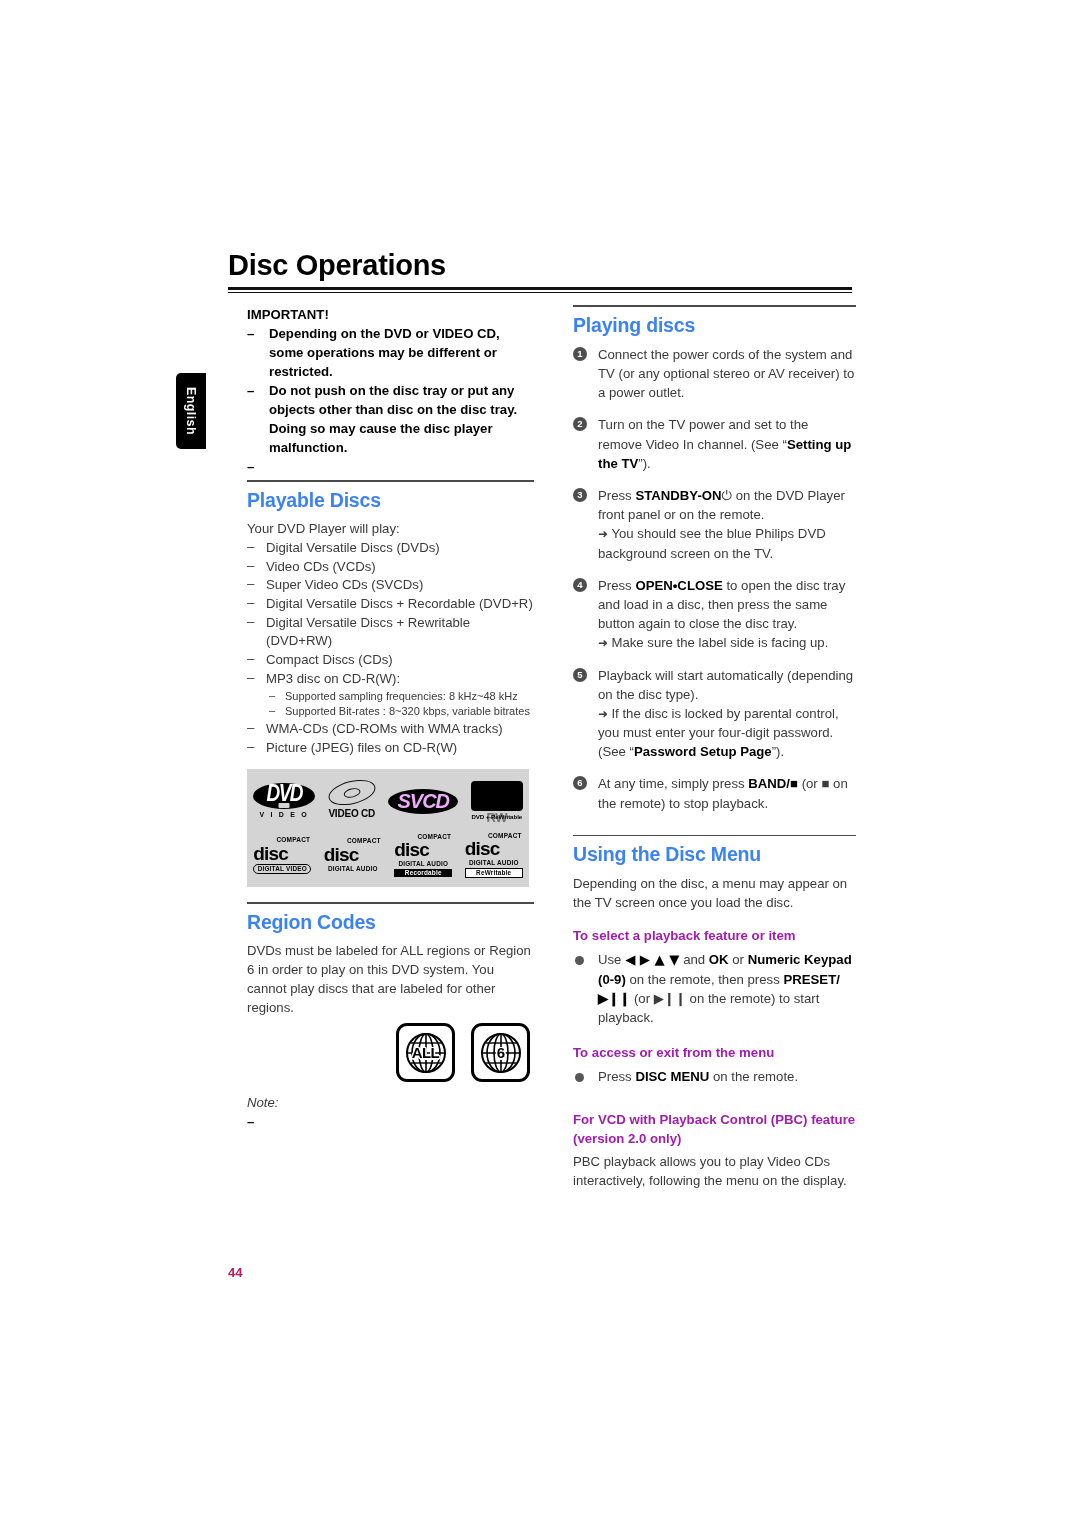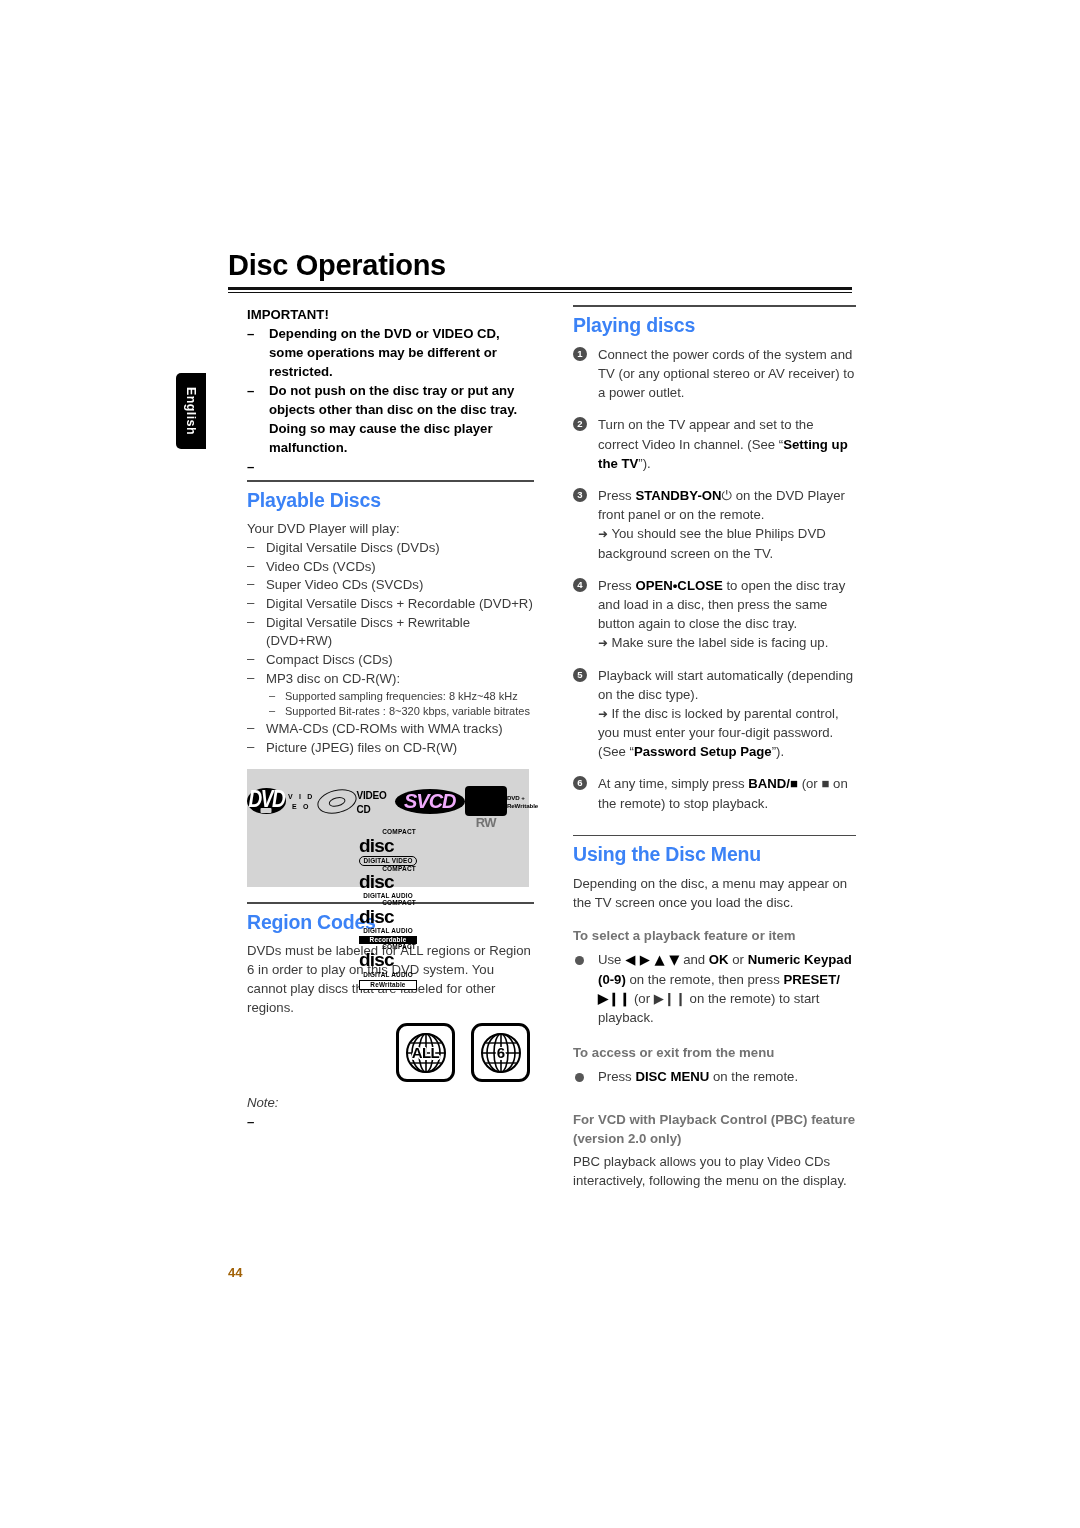--- a/index.html
+++ b/index.html
@@ -174,21 +174,21 @@
     left: 2px;
     top: 6px;
     width: 9px;
     height: 9px;
     border-radius: 50%;
     background: #575757;
   }
 
   .subhead {
     font-weight: bold;
-    color: #737373;
+    color: #a21caf;
     font-size: 13.2px;
     line-height: 1.38;
     margin-bottom: 5px;
   }
 
   
   .logo-panel {
     margin-top: 12px;
     background: #d4d4d4;
     width: 282px;
@@ -197,24 +197,24 @@
   }
   .logo-row {
     position: absolute;
     left: 0;
     width: 100%;
     display: flex;
     justify-content: space-around;
     align-items: center;
   }
   .logo-row.r1 { top: 6px; height: 52px; }
-  .logo-row.r2 { top: 60px; height: 52px; flex-direction: column; }
+  .logo-row.r2 { top: 60px; height: 52px; }
   .logo-cell {
     display: flex;
-    flex-direction: row;
+    flex-direction: column;
     align-items: center;
     justify-content: center;
   }
 
   
   .dvd-logo { text-align: center; }
   .dvd-el {
     width: 62px; height: 26px;
     background: #000;
     border-radius: 50%;
@@ -373,21 +373,21 @@
   }
   .note-body .dsh { position: absolute; left: 0; top: 0; }
 
   
   .pageno {
     position: absolute;
     left: 228px;
     top: 1265px;
     font-size: 13px;
     font-weight: bold;
-    color: #a16207;
+    color: #be185d;
   }
 
   .glyph { font-family: "DejaVu Sans", sans-serif; }
 </style>
 </head>
 <body>
 
 <div class="page">
 
   <div class="lang-tab">
@@ -545,21 +545,21 @@
 
       <ol class="steps">
 
         <li>
           <span class="num">1</span>
           <span>Connect the power cords of the system and TV (or any optional stereo or AV receiver) to a power outlet.</span>
         </li>
 
         <li>
           <span class="num">2</span>
-          <span>Turn on the TV appear and set to the correct Video In channel. (See “</span><span class="bold-dark">Setting up the TV</span><span>”).</span>
+          <span>Turn on the TV power and set to the remove Video In channel. (See “</span><span class="bold-dark">Setting up the TV</span><span>”).</span>
         </li>
 
         <li>
           <span class="num">3</span>
           <span>Press </span><span class="bold-dark">STANDBY-ON</span><span class="glyph">⏻</span><span> on the DVD Player front panel or  on the remote.</span>
           <span class="arrow-line"><span class="arw">➜ </span><span>You should see the blue Philips DVD background screen on the TV.</span></span>
         </li>
 
         <li>
           <span class="num">4</span>

